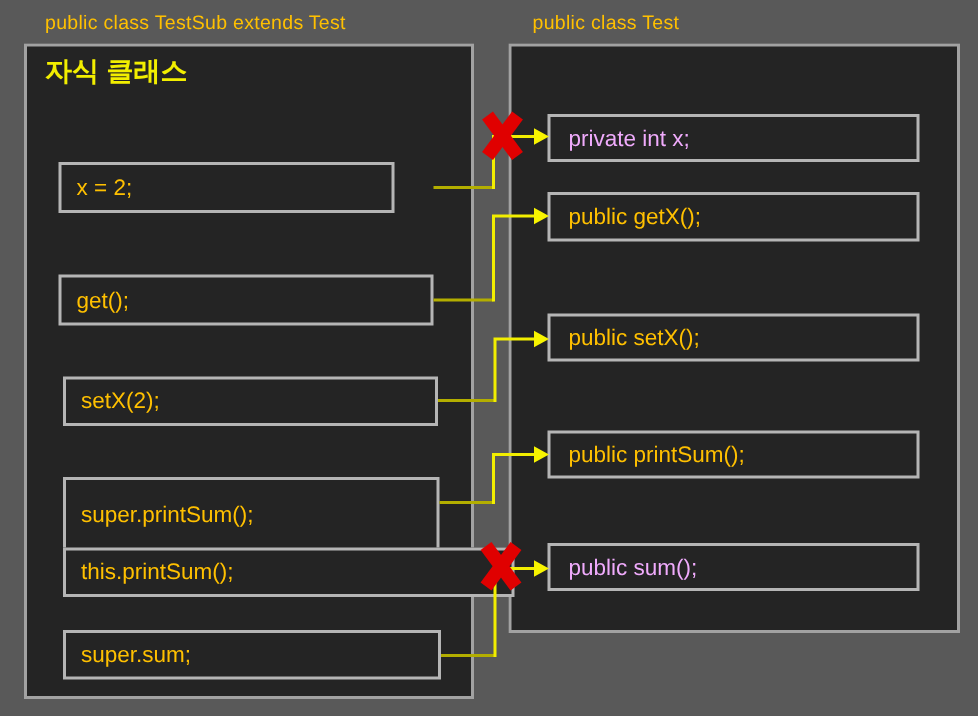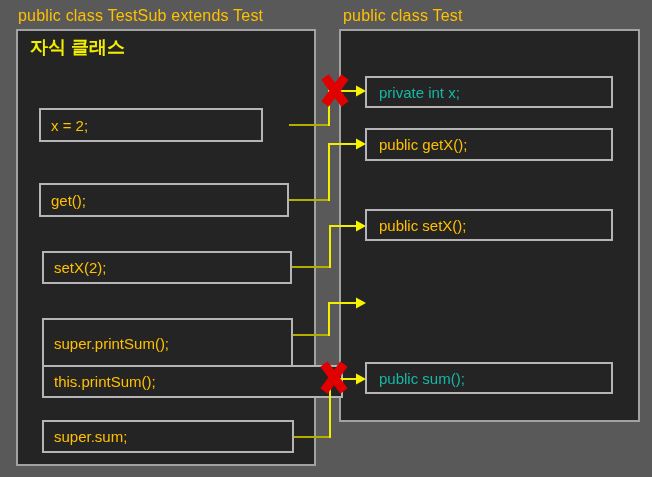--- a/index.html
+++ b/index.html
@@ -9,24 +9,25 @@
   }
   .canvas {
     position: relative;
     width: 652px;
     height: 477px;
     background: #595959;
     overflow: hidden;
   }
   .class-title {
     position: absolute;
-    font-size: 16px;
+    font-size: 13px;
     color: #ffc000;
     white-space: nowrap;
     letter-spacing: 0.2px;
+    margin-left: 12px;
   }
   .class-box {
     position: absolute;
     background: #242424;
     border: 2px solid #a2a2a2;
     box-sizing: border-box;
   }
   .class-label {
     position: absolute;
     font-size: 18px;
@@ -40,21 +41,21 @@
     border: 2px solid #b5b5b5;
     box-sizing: border-box;
     color: #ffc000;
     font-size: 15px;
     white-space: nowrap;
     display: flex;
     align-items: center;
     padding-left: 10px;
   }
   .member-box { padding-left: 12px; }
-  .member-box.private { color: #14b8a6; }
+  .member-box.private { color: #f0abfc; }
   svg.overlay {
     position: absolute;
     left: 0; top: 0;
     width: 652px; height: 477px;
     pointer-events: none;
   }
 </style>
 </head>
 <body>
 
@@ -72,20 +73,21 @@
   <div class="stmt-box" style="left:39px; top:108px; width:224px; height:34px;">x = 2;</div>
   <div class="stmt-box" style="left:39px; top:183px; width:250px; height:34px;">get();</div>
   <div class="stmt-box" style="left:42px; top:251px; width:250px; height:33px;">setX(2);</div>
   <div class="stmt-box" style="left:42px; top:318px; width:251px; height:50px;">super.printSum();</div>
   <div class="stmt-box" style="left:42px; top:365px; width:301px; height:33px;">this.printSum();</div>
   <div class="stmt-box" style="left:42px; top:420px; width:252px; height:33px;">super.sum;</div>
 
   <div class="stmt-box member-box private" style="left:365px; top:76px; width:248px; height:32px;">private int x;</div>
   <div class="stmt-box member-box" style="left:365px; top:128px; width:248px; height:33px;">public getX();</div>
   <div class="stmt-box member-box" style="left:365px; top:209px; width:248px; height:32px;">public setX();</div>
+  <div class="stmt-box member-box" style="left:365px; top:287px; width:248px; height:32px;">public printSum();</div>
   <div class="stmt-box member-box private" style="left:365px; top:362px; width:248px; height:32px;">public sum();</div>
 
   <svg class="overlay" viewBox="0 0 652 477">
 
     <g>
       <polyline points="289,125 329,125" fill="none" stroke="#b3ae00" stroke-width="2"></polyline>
       <polyline points="329,126 329,91 356,91" fill="none" stroke="#f2ee00" stroke-width="2"></polyline>
       <polygon points="356,85.5 366,91 356,96.5" fill="#f8f400"></polygon>
     </g>
 

